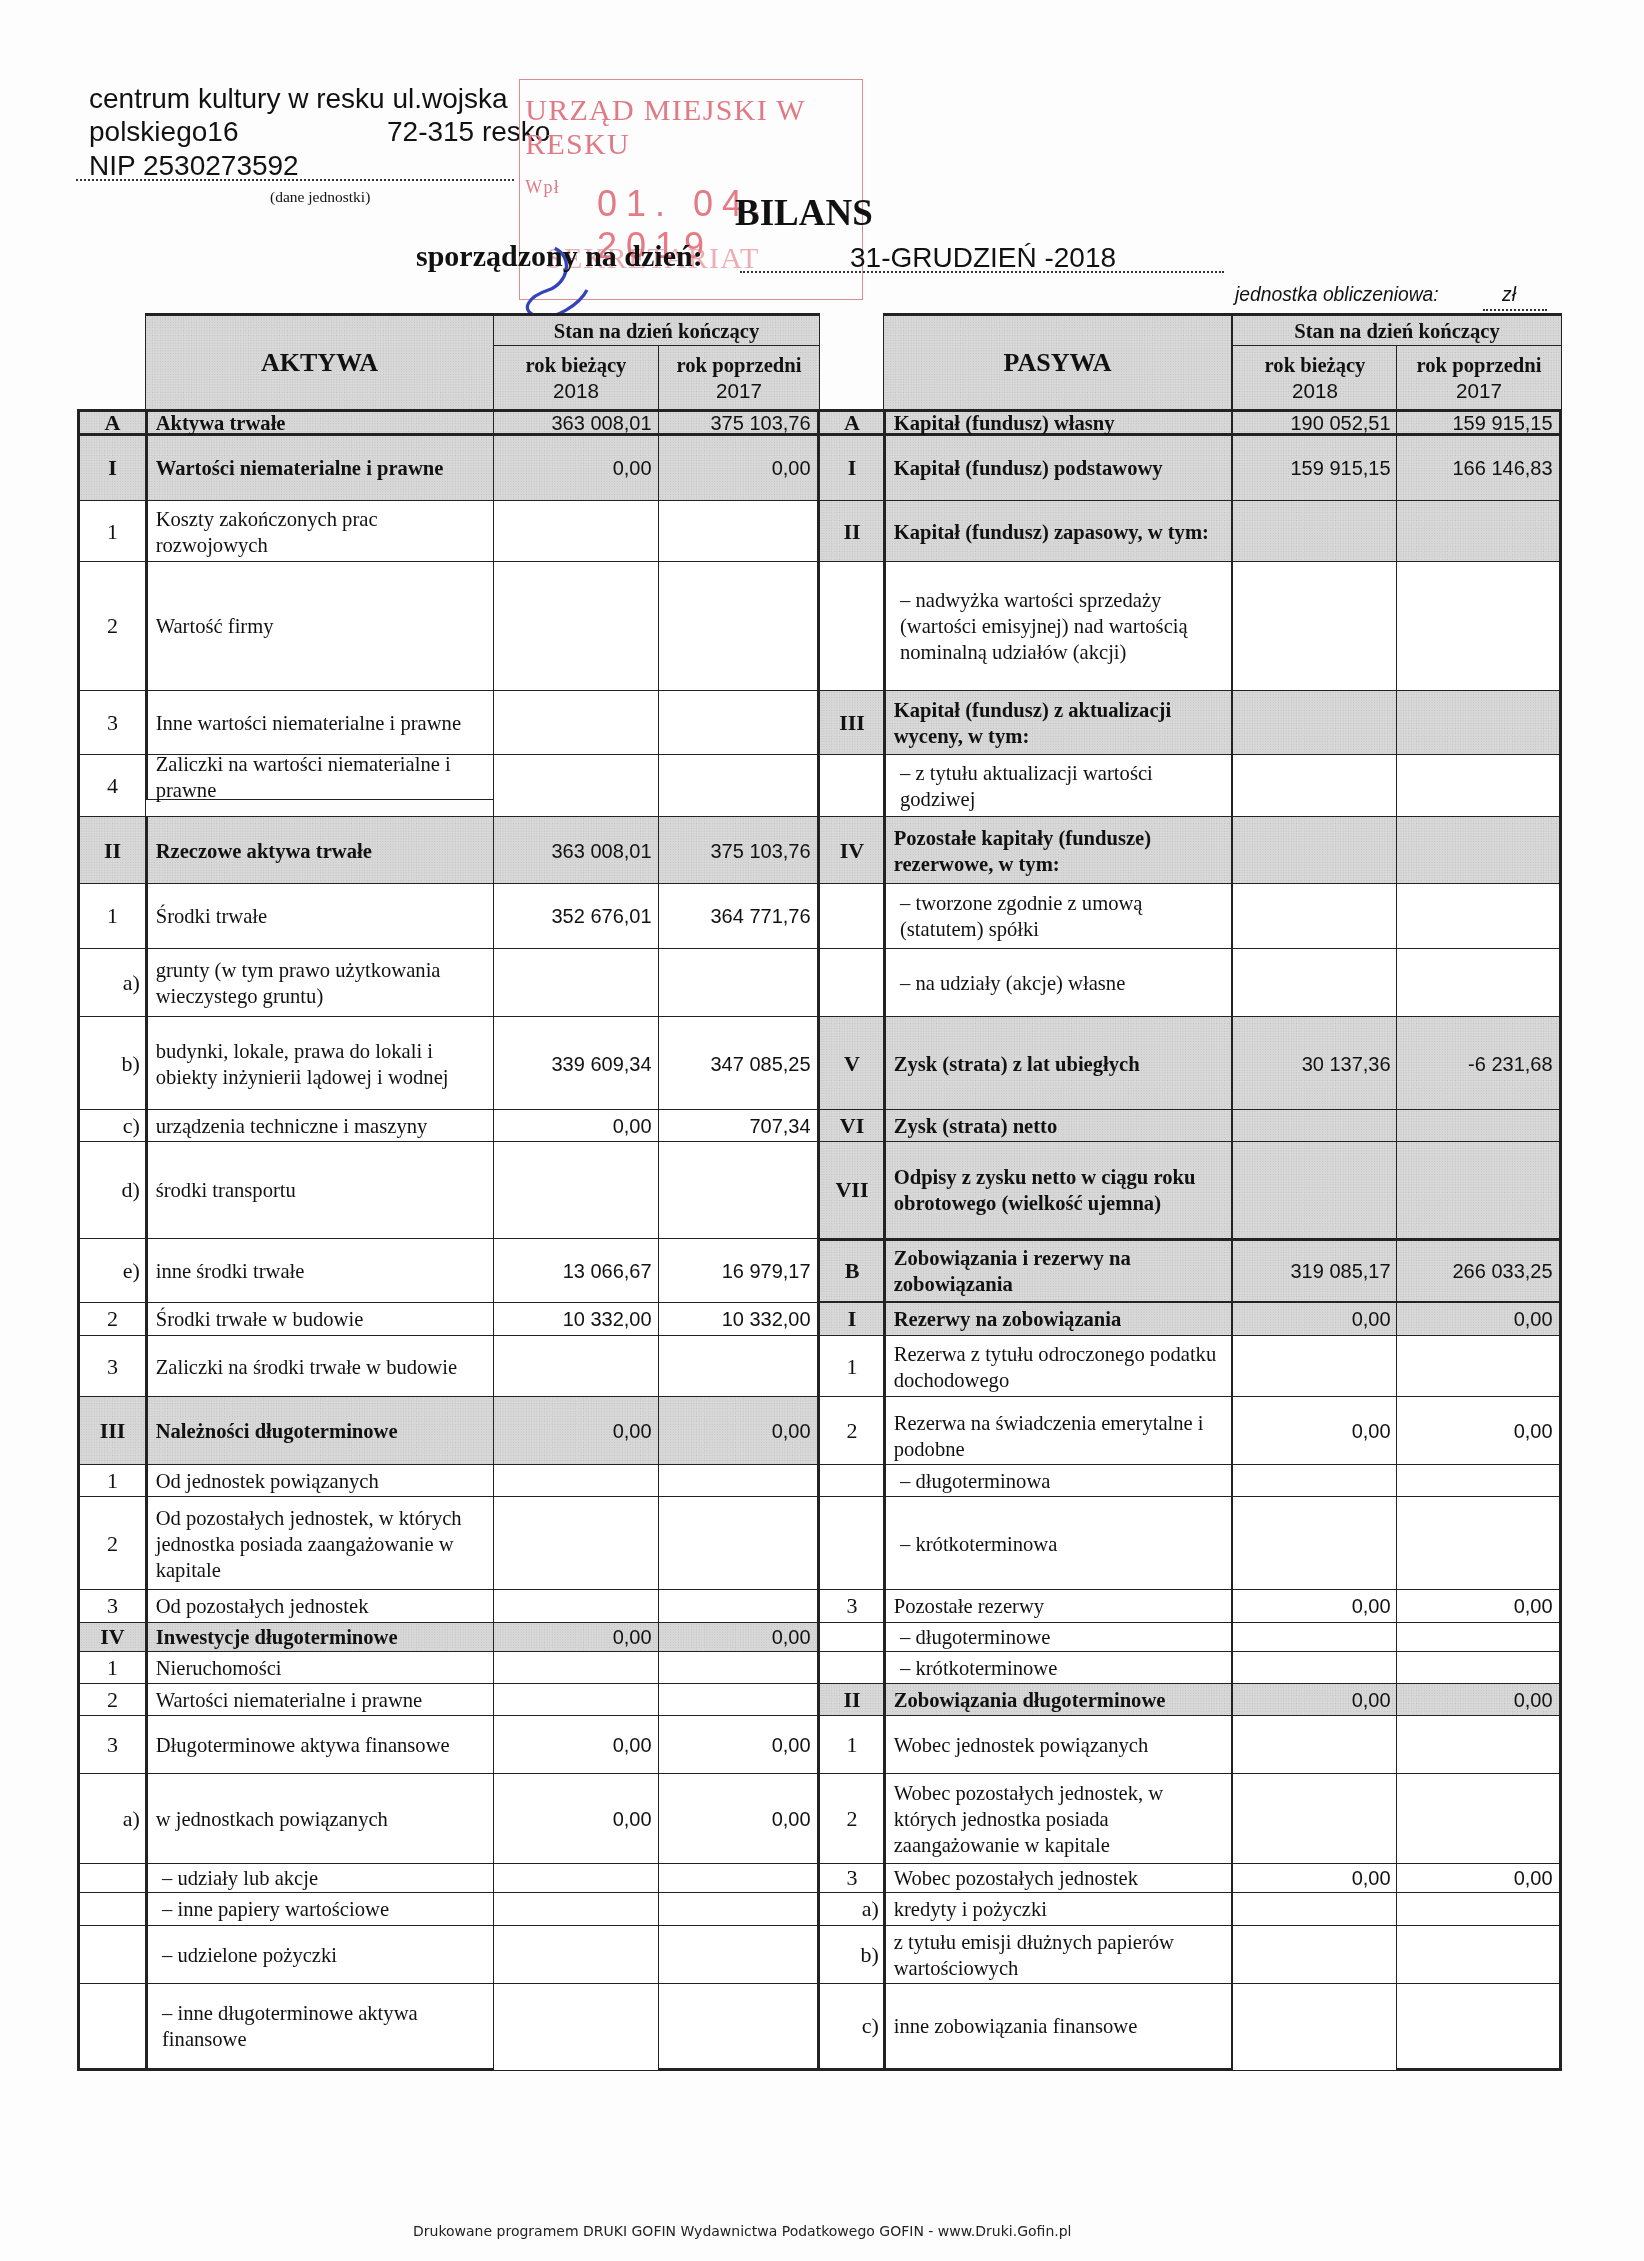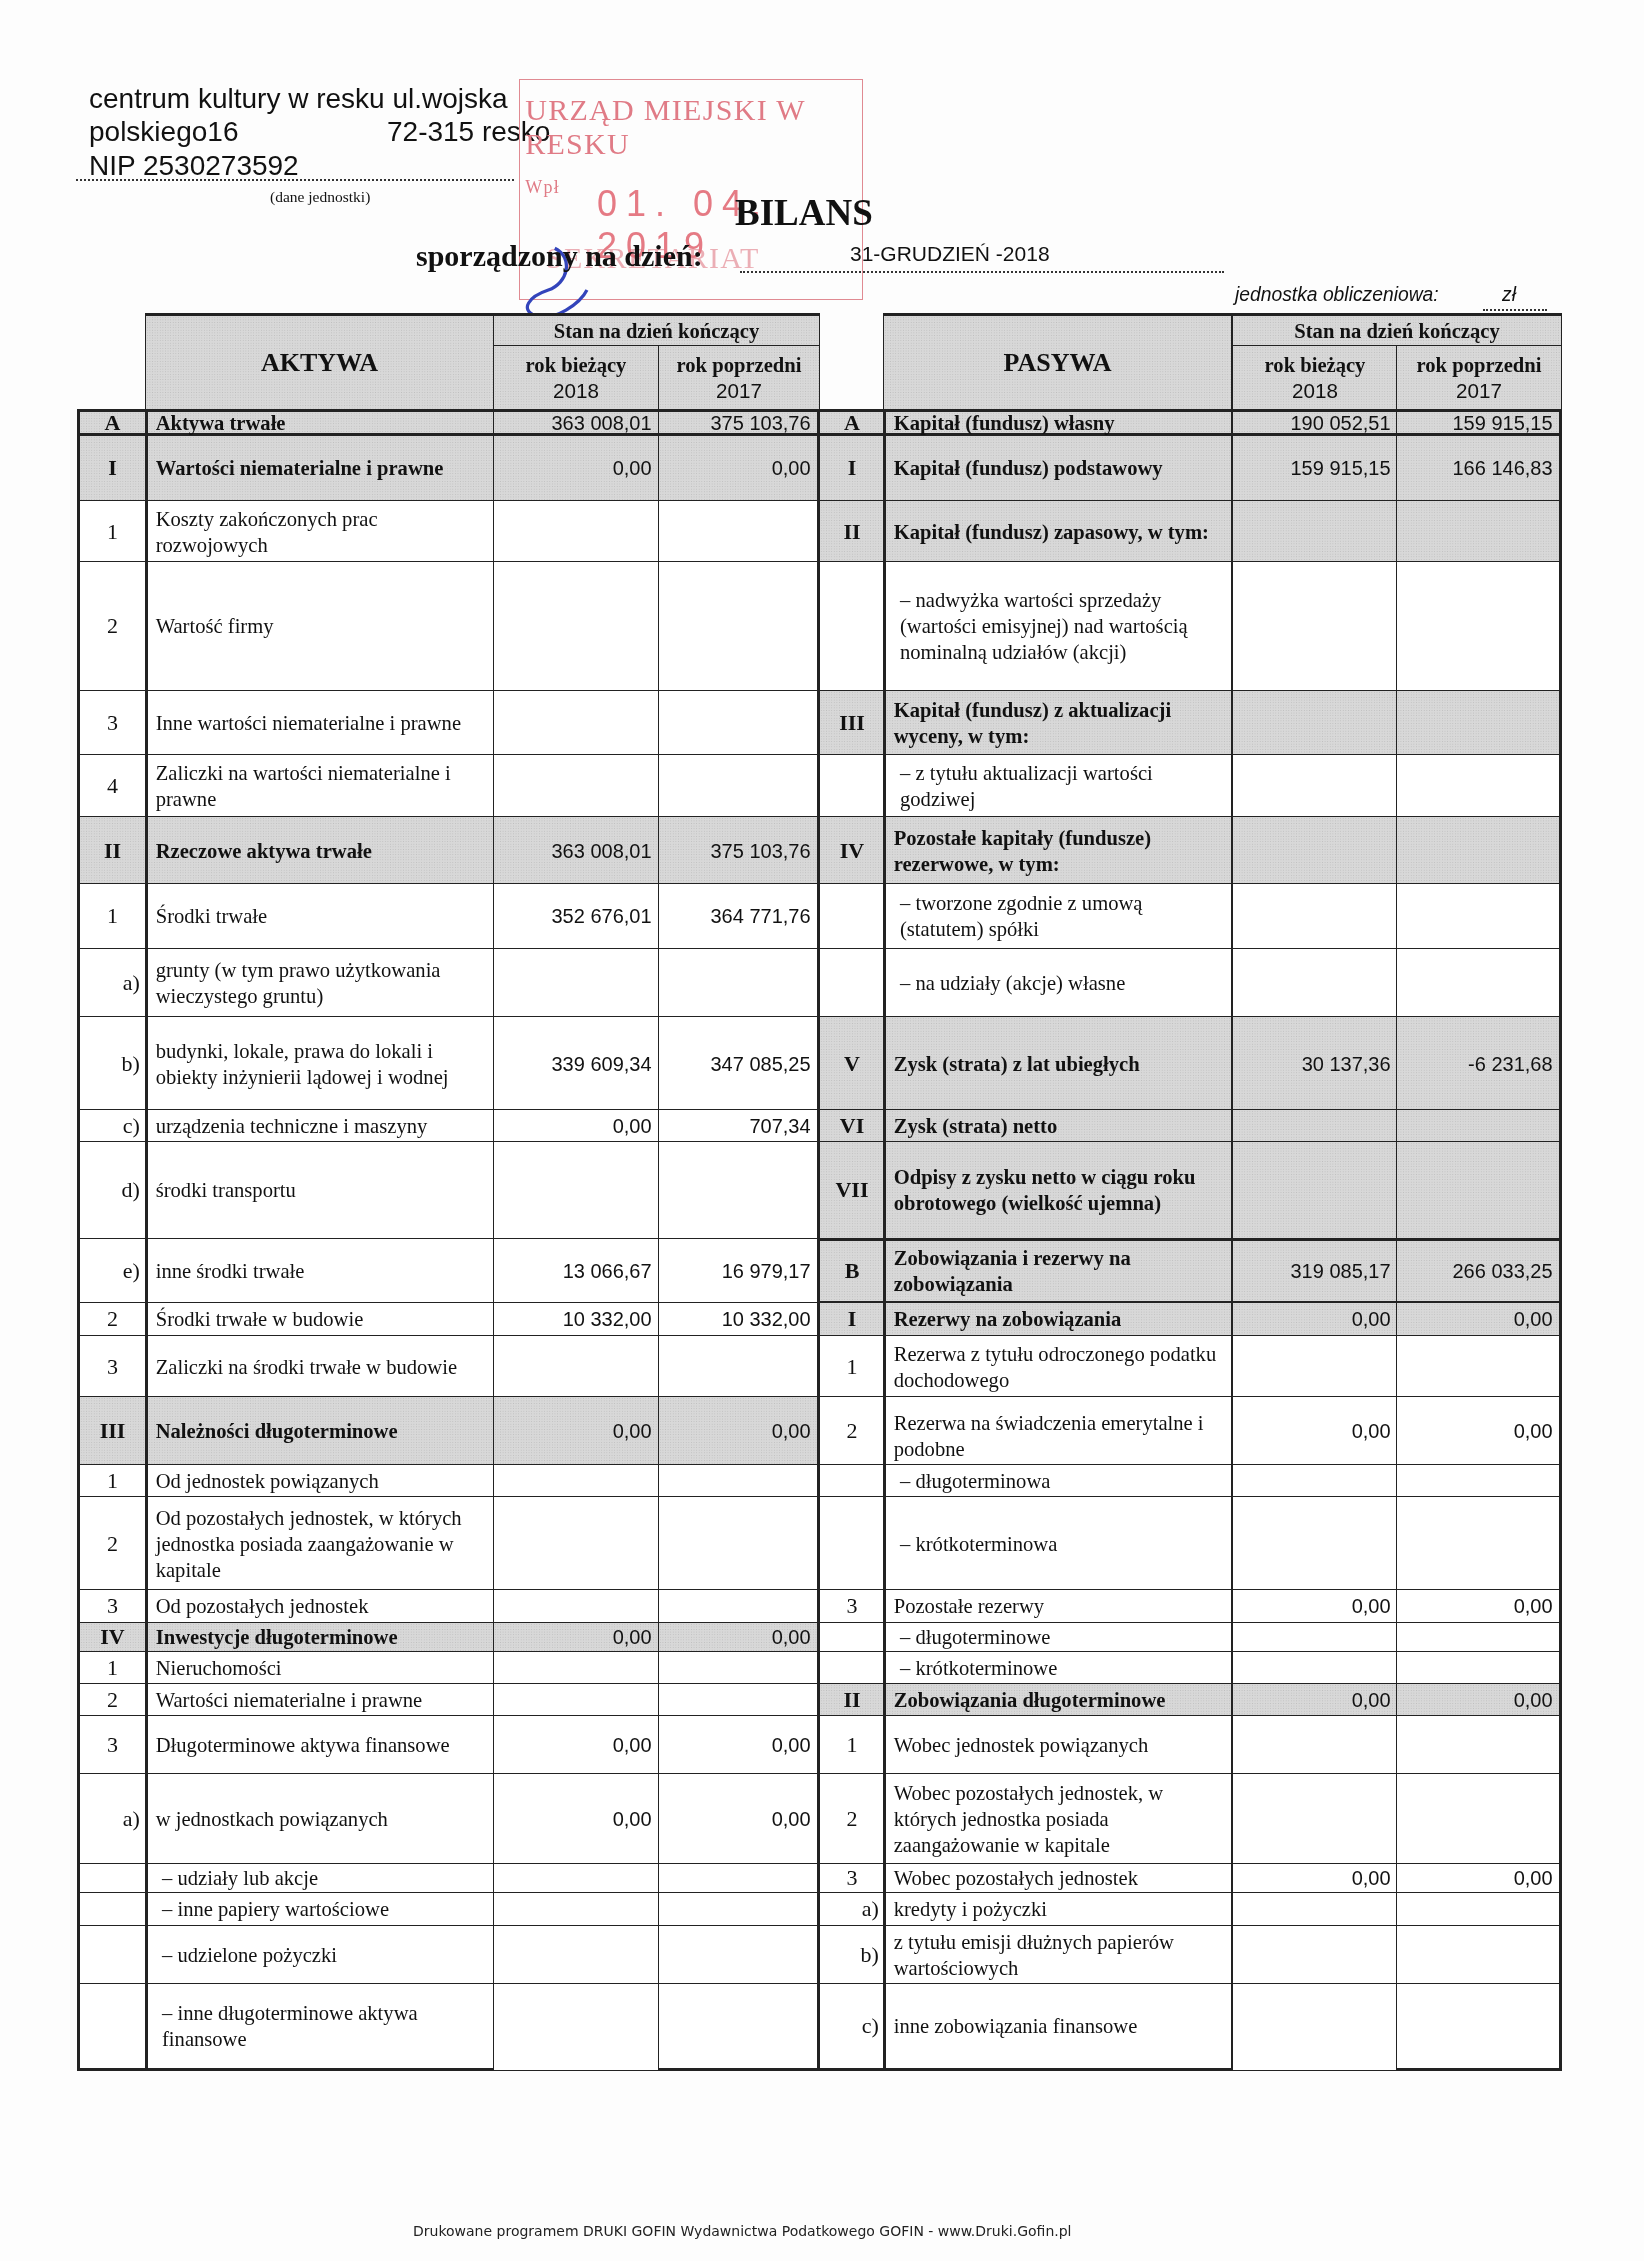--- a/index.html
+++ b/index.html
@@ -3,21 +3,21 @@
 <meta charset="utf-8">
 <style>
   html, body { margin:0; padding:0; }
   body { width:1644px; height:2261px; background:#fdfdfd; position:relative; overflow:hidden; font-family:"Liberation Serif", serif; color:#111; }
   .abs { position:absolute; }
   .hdr-line { font-family:"Liberation Sans", sans-serif; font-size:28px; line-height:32px; color:#111; }
   .dane { font-size:15.5px; font-family:"Liberation Serif", serif; }
   .dots { border-bottom:2.6px dotted #333; }
   .title { font-weight:bold; font-size:37px; font-family:"Liberation Serif", serif; }
   .subtitle { font-weight:bold; font-size:30px; }
-  .date { font-family:"Liberation Sans", sans-serif; font-size:21px; }
+  .date { font-family:"Liberation Sans", sans-serif; font-size:28px; }
   .unit { font-family:"Liberation Sans", sans-serif; font-style:italic; font-size:19.3px; }
   .stamp { border:1.9px solid #e08a92; color:#e07b86; }
   .stamp-text { font-family:"Liberation Serif", serif; font-size:30px; letter-spacing:1.3px; color:#e07b86; }
   .stamp-date { font-family:"Liberation Sans", sans-serif; font-size:36px; color:#e57a84; letter-spacing:9px; }
   .cell { position:absolute; box-sizing:border-box; border:1.3px solid #222; display:flex; align-items:center; font-size:20.6px; line-height:26px; background:#fff; }
   .cell.shade { background:#d8d8d8; background-image:radial-gradient(#bdbdbd 0.6px, transparent 0.8px); background-size:2.6px 2.6px; }
   .cell.bold { font-weight:bold; }
   .cell.lp { justify-content:center; font-size:22px; }
   .cell.lp.sub { justify-content:flex-end; padding-right:5.2px; }
   .cell.lab { padding-left:7.7px; padding-right:5.2px; }
@@ -145,21 +145,21 @@
     </div>
     <div class="cell val" style="left: 493px; top: 690px; width: 166px; height: 66px;">
       <span></span>
     </div>
     <div class="cell val thick-right" style="left: 658px; top: 690px; width: 162px; height: 66px;">
       <span></span>
     </div>
     <div class="cell lp thick-left" style="left: 77px; top: 754px; width: 69px; height: 63px;">
       <span>4</span>
     </div>
-    <div class="cell lab thick-left" style="left: 145px; top: 754px; width: 349px; height: 63px;">
+    <div class="cell lab thick-left" style="left: 145px; top: 754px; width: 349px; height: 46px;">
       <span>Zaliczki na wartości niematerialne i prawne</span>
     </div>
     <div class="cell val" style="left: 493px; top: 754px; width: 166px; height: 63px;">
       <span></span>
     </div>
     <div class="cell val thick-right" style="left: 658px; top: 754px; width: 162px; height: 63px;">
       <span></span>
     </div>
     <div class="cell lp shade bold thick-left" style="left: 77px; top: 816px; width: 69px; height: 69px;">
       <span>II</span>

